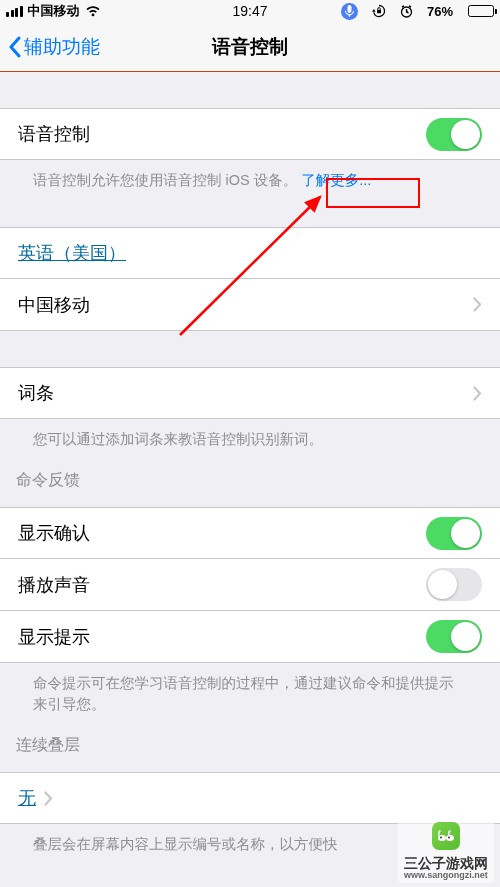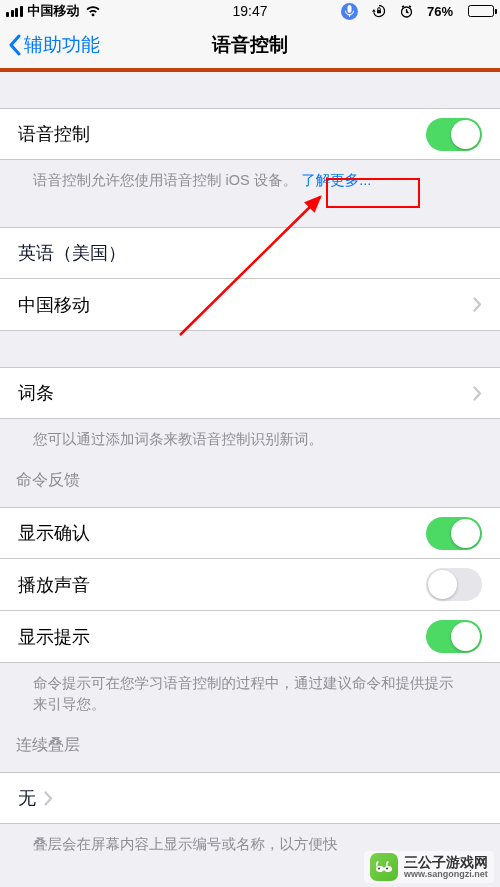--- a/index.html
+++ b/index.html
@@ -38,21 +38,21 @@
     .battery {
       width: 26px; height: 12px; border:1.3px solid #000; border-radius:2.5px; position:relative; margin-left:1px;
     }
     .battery::after{content:"";position:absolute;right:-3.5px;top:3px;width:2px;height:5px;background:#000;border-radius:0 1px 1px 0;}
     .battery-fill{height:100%;background:#000;width:76%;border-radius:1px 0 0 1px;}
 
     
     .nav-bar {
       height: 50px;
       background: #f7f7f7;
-      border-bottom: 4px solid #c2410c;
+      border-bottom: 1px solid #c2410c;
       display: flex;
       align-items: center;
       position: relative;
       padding: 0 8px;
     }
     .back {
       display: flex; align-items: center;
       color: #007aff; font-size: 19px; gap: 2px;
     }
     .back svg { display:block; }
@@ -68,21 +68,21 @@
       background: #fff;
       min-height: 52px;
       padding: 0 18px;
       display: flex; align-items: center;
       font-size: 18px;
       border-top: 0.5px solid #c8c7cc;
       border-bottom: 0.5px solid #c8c7cc;
     }
     .cell + .cell { border-top: none; }
     .cell .label { flex: 1; }
-    .cell .value { color: #0f172a; font-size: 18px; }
+    .cell .value { color: #0369a1; font-size: 18px; text-decoration: underline; }
     .chevron { margin-left: 8px; }
     .chevron svg { display:block; }
 
     .footer {
       padding: 10px 33px 0;
       font-size: 14.5px;
       color: #8e8e93;
       line-height: 1.45;
     }
     .footer a { color: #007aff; text-decoration: none; }
@@ -118,20 +118,21 @@
     }
 
     
     .watermark {
       position: absolute;
       bottom: 4px; right: 6px;
       display: flex; align-items: center; gap: 6px;
       background: rgba(255,255,255,.55);
       padding: 2px 6px;
       border-radius: 4px;
+      flex-direction: column;
     }
     .watermark .logo {
       width: 28px; height: 28px; border-radius: 7px;
       background: linear-gradient(135deg,#7bd24a,#58bd2f);
       display:flex;align-items:center;justify-content:center;
     }
     .watermark .cn { font-size: 14px; font-weight:700; color:#333; line-height:1; }
     .watermark .en { font-size: 9px; color:#666; line-height:1.2;font-weight:bold; }
 
     .group-tight { margin-top: 8px; }

